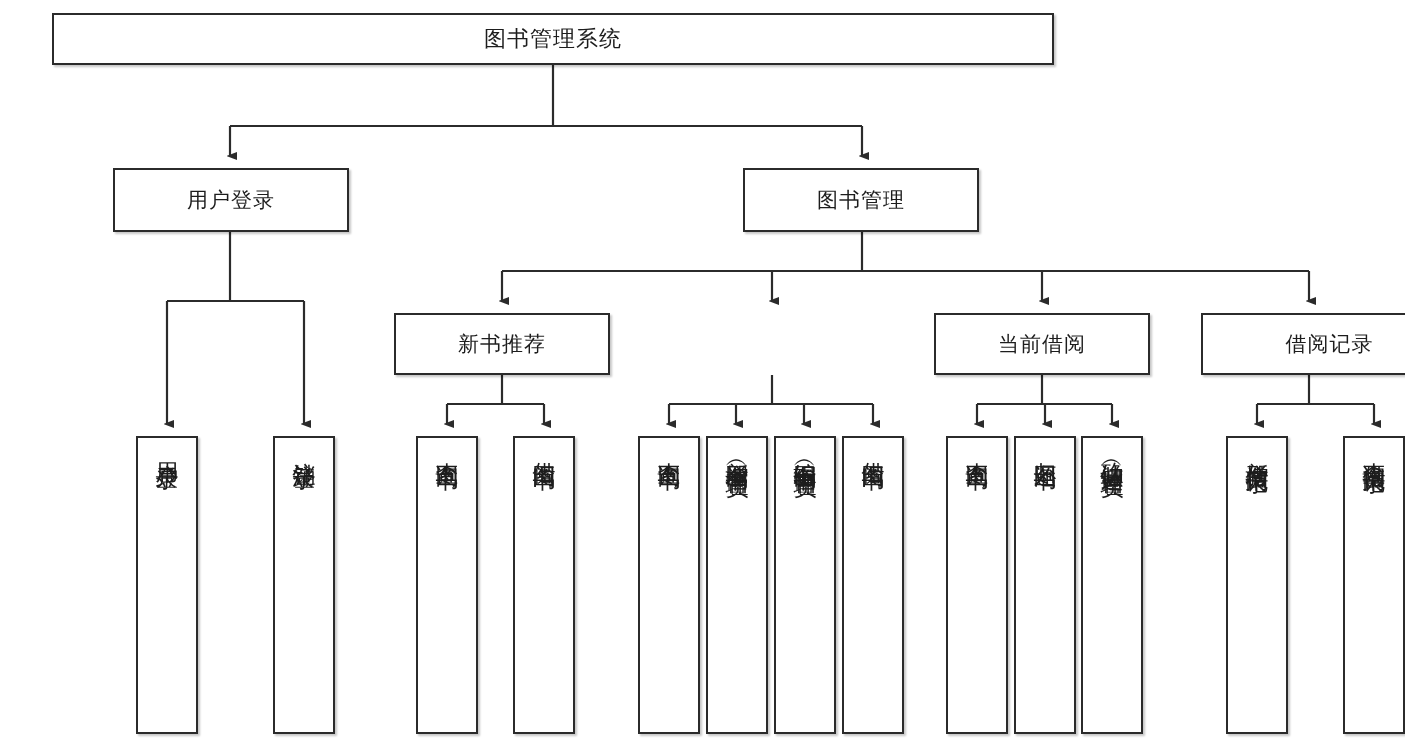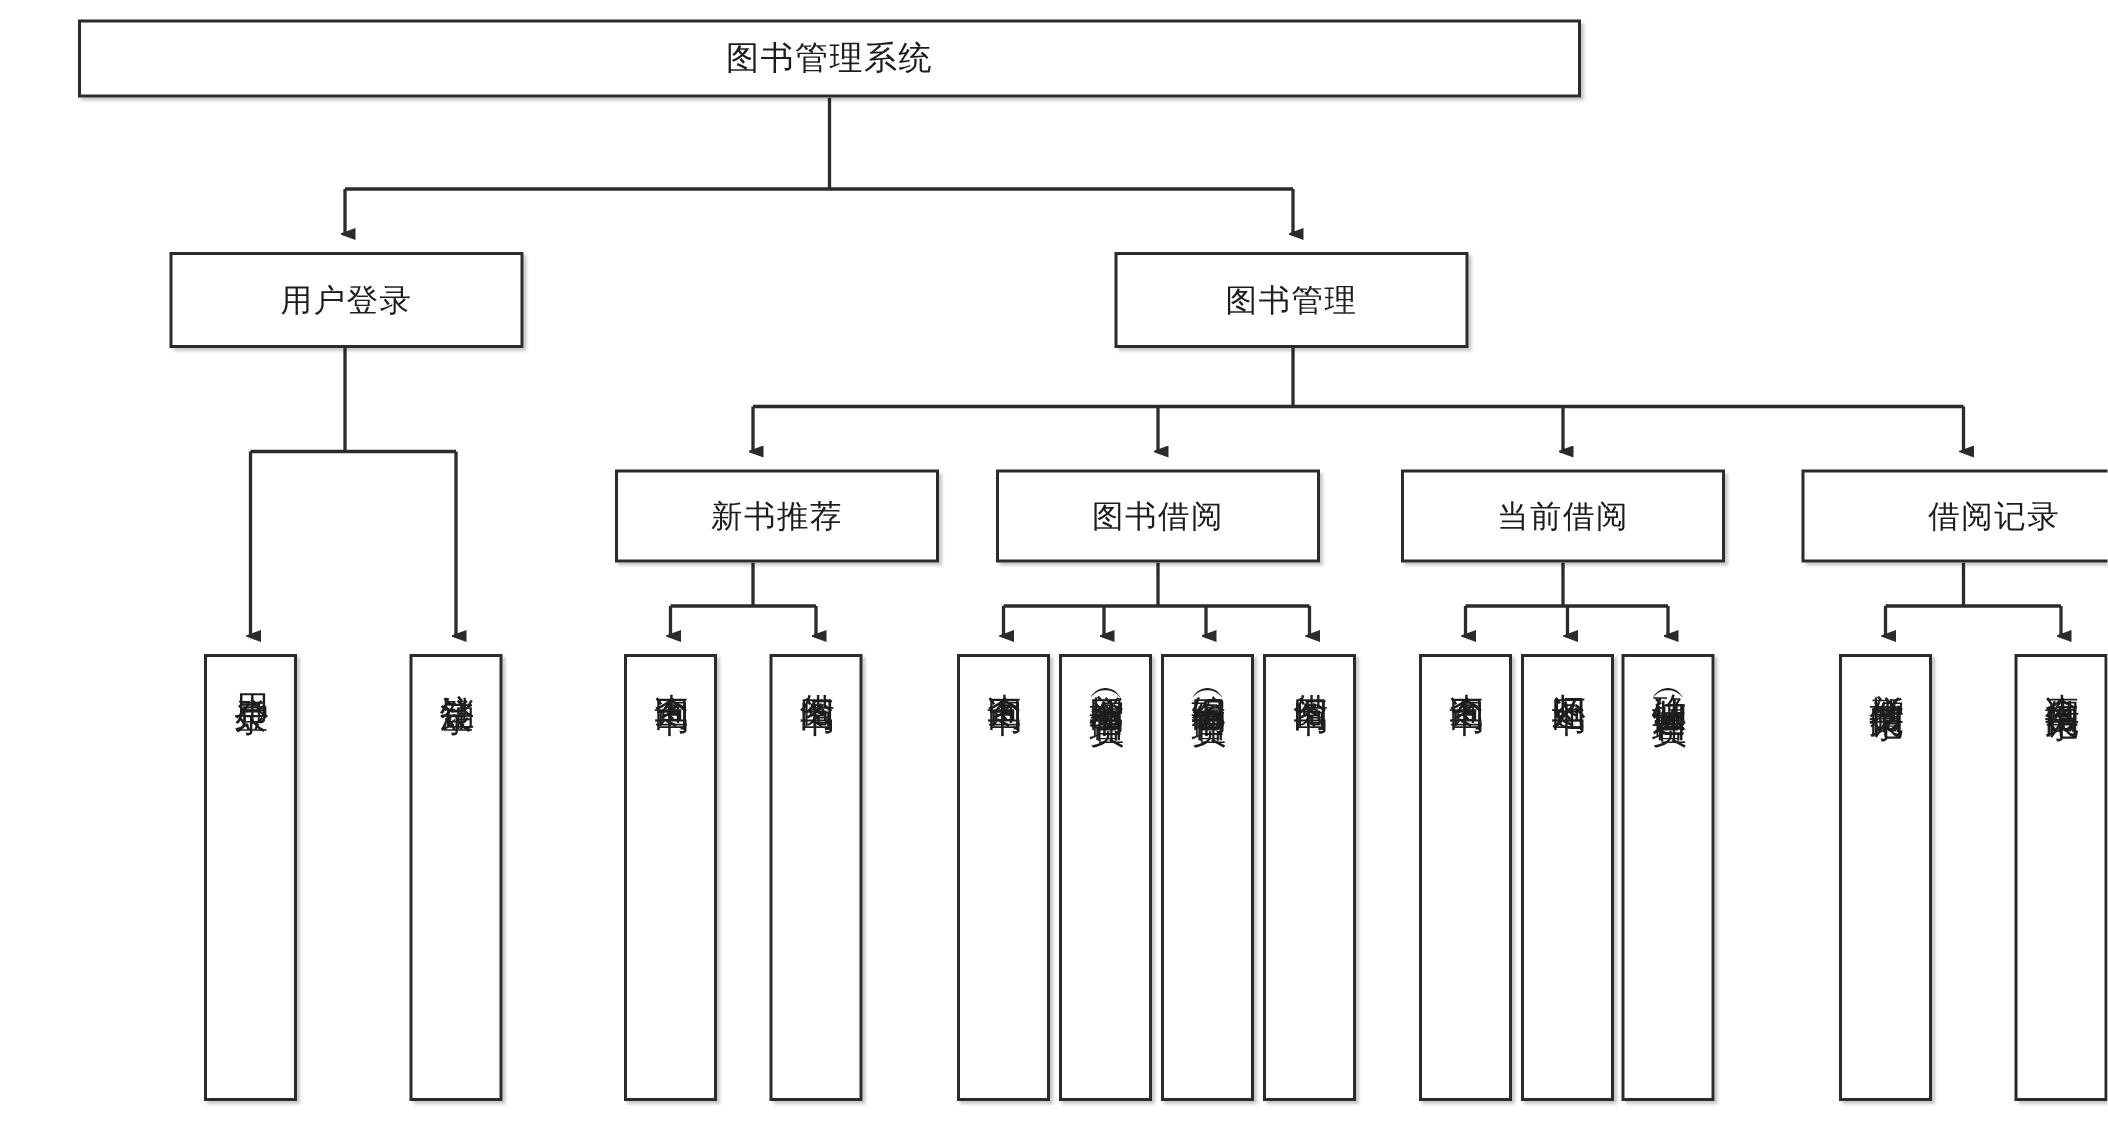--- a/index.html
+++ b/index.html
@@ -80,25 +80,22 @@
     <span class="lbl">图书管理系统</span>
   </div>
 
   <div class="node h-node" style="left:81px;top:168px;width:236px;height:64px;">
     <span class="lbl">用户登录</span>
   </div>
   <div class="node h-node" style="left:711px;top:168px;width:236px;height:64px;">
     <span class="lbl">图书管理</span>
   </div>
 
-  <div class="node h-node" style="left:378px;top:313px;width:216px;height:62px;justify-content:center;">
+  <div class="node h-node" style="left:362px;top:313px;width:216px;height:62px;justify-content:center;">
     <span class="lbl">新书推荐</span>
-  </div>
-  <div class="node h-node" style="left:632px;top:313px;width:216px;height:62px;">
-    <span class="lbl">图书借阅</span>
   </div>
   <div class="node h-node" style="left:902px;top:313px;width:216px;height:62px;">
     <span class="lbl">当前借阅</span>
   </div>
   <div class="node h-node" style="left:1169px;top:313px;width:216px;height:62px;padding-left:41px;">
     <span class="lbl">借阅记录</span>
   </div>
 
   <div class="node leaf" style="left:104px;top:436px;width:62px;height:298px;">
     <span class="lbl">用户登录</span>

